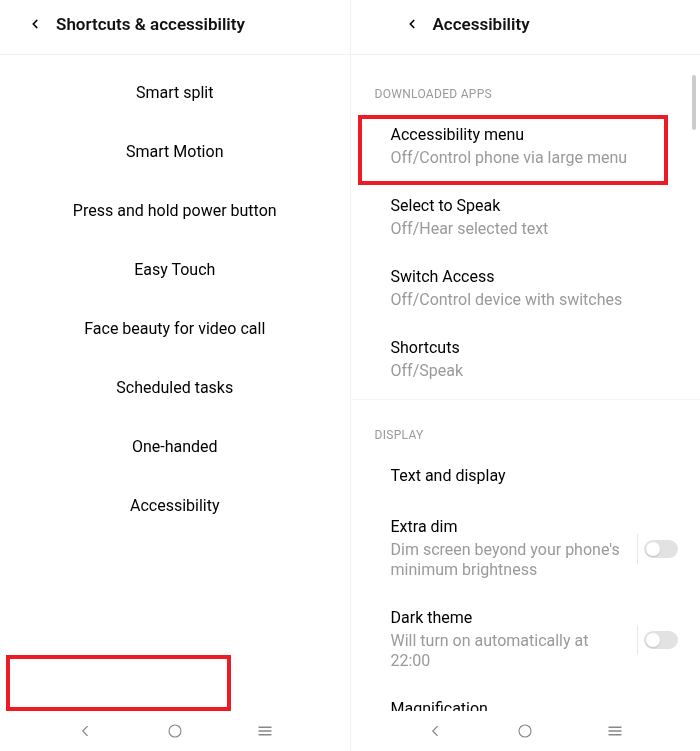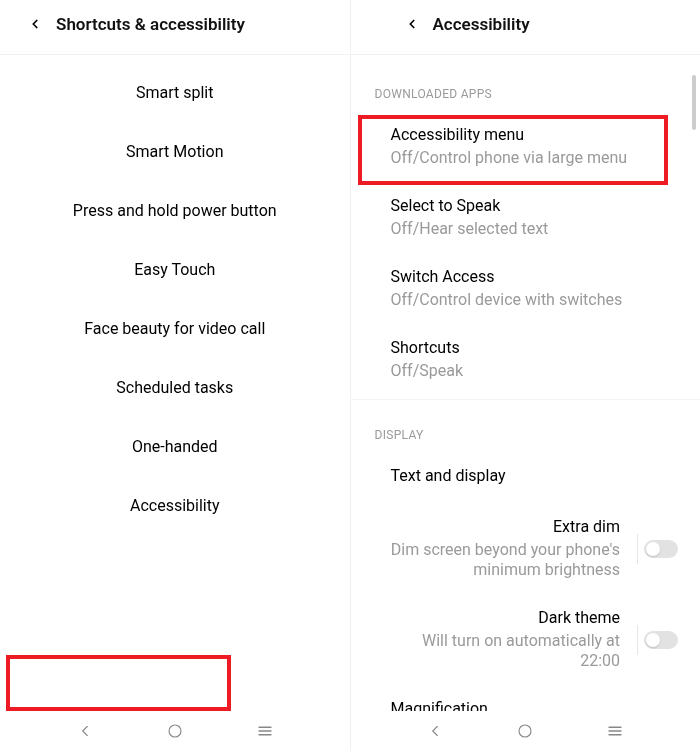--- a/index.html
+++ b/index.html
@@ -81,21 +81,20 @@
       font-weight: 400;
       margin-bottom: 4px;
     }
     .setting-sub {
       font-size: 16px;
       color: #9a9a9a;
       line-height: 1.25;
     }
     .setting-with-toggle {
       padding-right: 80px;
-      text-align: right;
     }
     .toggle {
       position: absolute;
       right: 22px;
       top: 50%;
       transform: translateY(-50%);
       width: 34px;
       height: 18px;
       border-radius: 9px;
       background: #e2e2e2;

